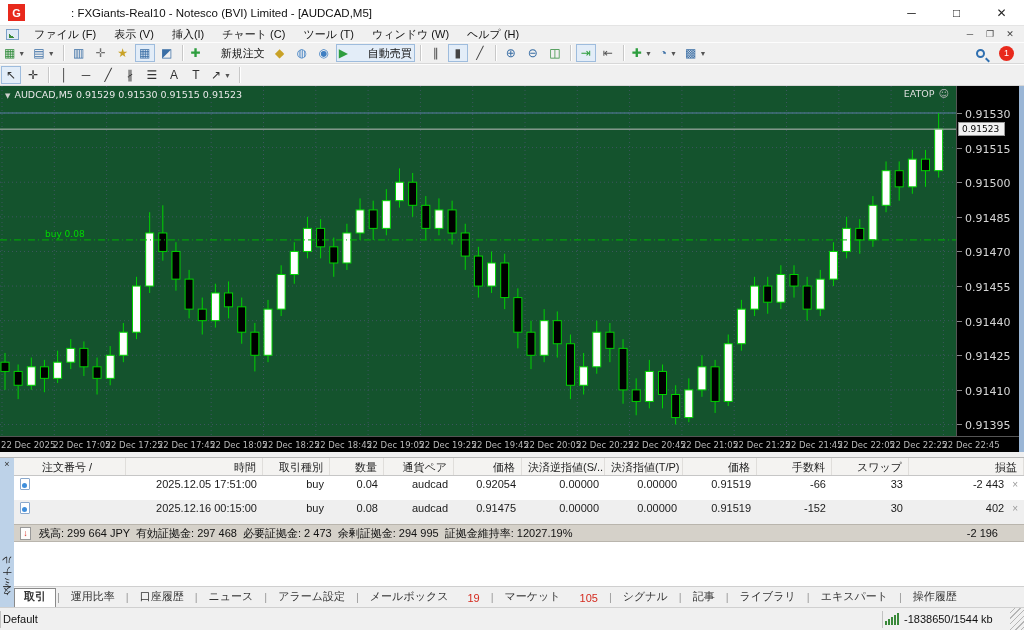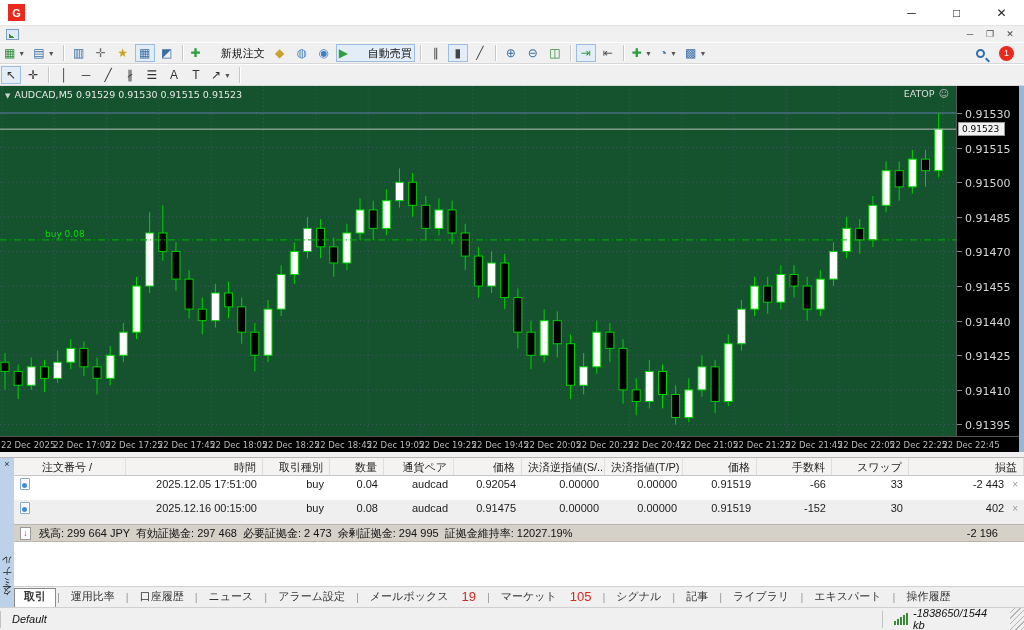--- a/index.html
+++ b/index.html
@@ -103,52 +103,54 @@
   #sum-text { white-space:pre; }
   #sum-total { margin-left:auto; margin-right:26px; }
   #term-filler { flex:1; background:#fff; }
 
   
   #tabsbar { height:21px; background:#f0f0f0; border-top:1px solid #cfcfcf; display:flex;
     align-items:flex-end; padding-left:14px; }
   .tab { padding:3px 9px 3px 9px; color:#333; display:flex; align-items:flex-end; cursor:default;
     border:1px solid transparent; border-bottom:none; height:19px; }
   .tab.active { background:#fff; border-color:#8a8a8a; font-weight:bold; }
-  .tab sub { color:#d42a1e; font-size:13px; margin-left:13px;text-align:right; }
+  .tab sub { color:#d42a1e; font-size:11px; margin-left:19px;text-align:right; }
   .tab-sep { color:#9a9a9a; align-self:center; padding:0 1px; }
 
   
   #statusbar { position:absolute; top:607px; left:0; width:1024px; height:23px; background:#f0f0f0;
     border-top:1px solid #d0d0d0; display:flex; align-items:center; color:#111; }
   #status-msg { flex:0 0 455px; padding-left:5px; }
-  .scell { border-left:1px solid #c2c2c2; height:17px; display:flex; align-items:center; padding:0 11px;font-style:italic; }
+  .scell { border-left:1px solid #c2c2c2; height:17px; display:flex; align-items:center; padding:0 2px; }
   #status-profile { flex:0 0 94px; }
   #status-gap { flex:1; border-left:none; }
   #status-conn { flex:0 0 128px; gap:5px; }
   #conn-bars { display:flex; align-items:flex-end; gap:1px; height:12px; }
   #conn-bars i { width:2px; background:#3a8a3a; display:block; }
   #grip { width:14px; height:23px;
     background:repeating-linear-gradient(135deg,transparent 0 3px,#b5b5b5 3px 4px); }
 </style>
 </head>
 <body>
 
 <div id="app">
 
   <div id="titlebar">
     <div id="app-logo">G</div>
+    <div id="win-title">: FXGiants-Real10 - Notesco (BVI) Limited - [AUDCAD,M5]</div>
     <div id="title-controls">
       <span class="tc">─</span>
       <span class="tc">□</span>
       <span class="tc">✕</span>
     </div>
   </div>
 
   <div id="menubar">
     <span id="child-icon"></span>
+    <span id="menu-items"><span class="menu-item">ファイル (F)</span><span class="menu-item">表示 (V)</span><span class="menu-item">挿入(I)</span><span class="menu-item">チャート (C)</span><span class="menu-item">ツール (T)</span><span class="menu-item">ウィンドウ (W)</span><span class="menu-item">ヘルプ (H)</span></span>
     <div id="mdi-controls">
       <span class="mc">─</span>
       <span class="mc">❐</span>
       <span class="mc">✕</span>
     </div>
   </div>
 
   <div id="toolbar-main" class="toolbar">
     <span id="main-buttons" style="display:flex;align-items:center;">
         <span class="tbtn">

